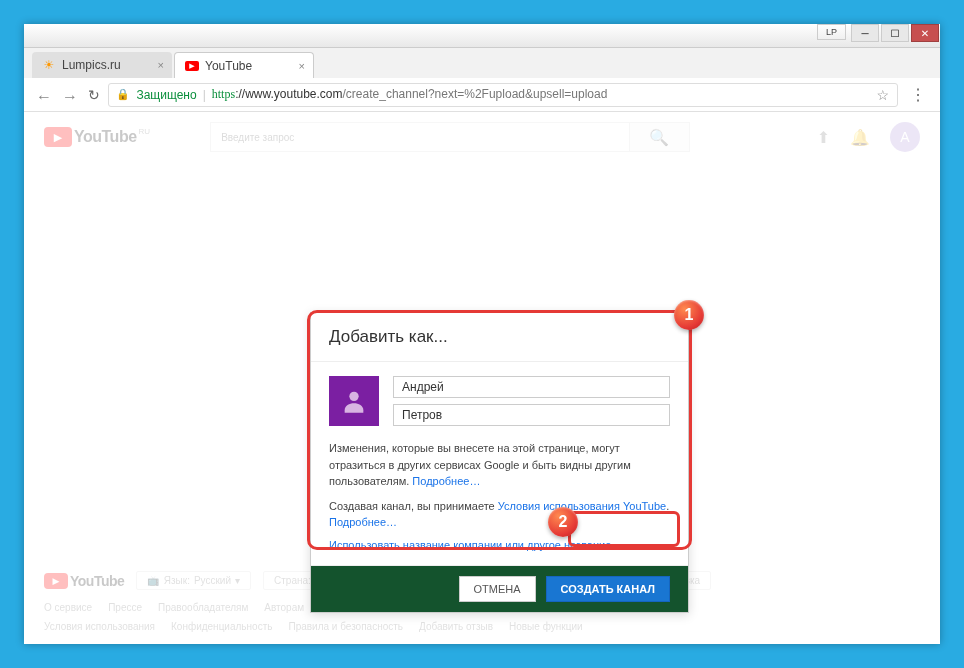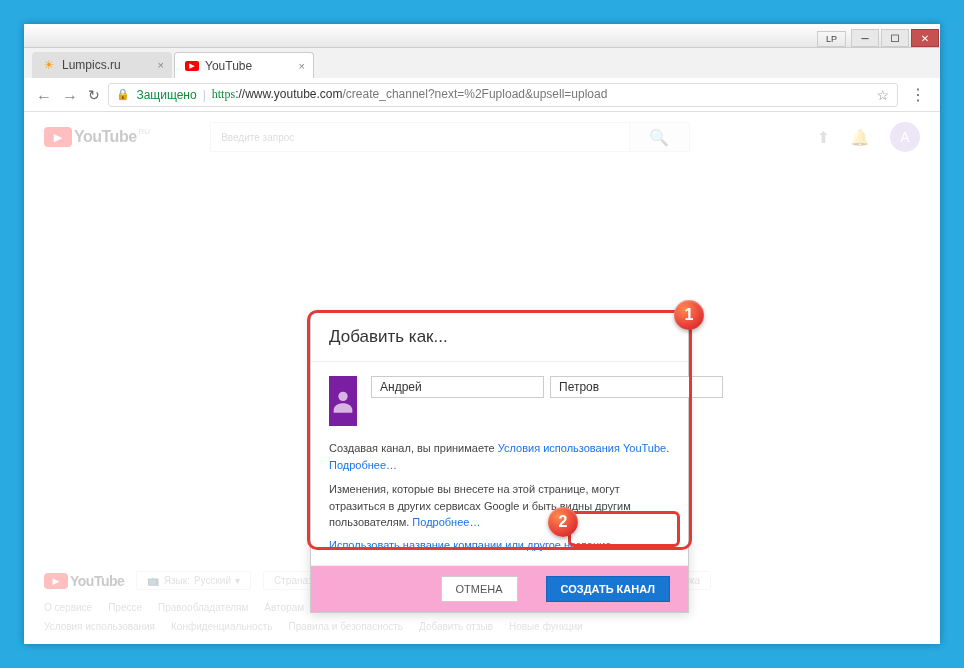--- a/index.html
+++ b/index.html
@@ -1,20 +1,20 @@
 <!DOCTYPE html>
 <html><head>
   <meta charset="utf-8">
   <style>
     * { margin: 0; padding: 0; box-sizing: border-box; font-family: Arial, sans-serif; }
     body { width: 964px; height: 668px; background: #29abe2; position: relative; overflow: hidden; }
     
     .window-frame { position: absolute; top: 24px; left: 24px; right: 24px; bottom: 24px; background: #fff; box-shadow: 0 0 8px rgba(0,0,0,0.3); display: flex; flex-direction: column; }
     
-    .titlebar { height: 24px; background: linear-gradient(#fff, #e8e8e8); display: flex; align-items: flex-end; justify-content: flex-end; border-bottom: 1px solid #ccc; }
+    .titlebar { height: 24px; background: linear-gradient(#fff, #e8e8e8); display: flex; align-items: flex-start; justify-content: flex-end; border-bottom: 1px solid #ccc; }
     .titlebar-user { font-size: 9px; color: #444; padding: 2px 8px; border: 1px solid #ccc; margin-right: 4px; }
     .titlebar-btn { width: 28px; height: 18px; display: flex; align-items: center; justify-content: center; font-size: 10px; margin: 0 1px; }
     .titlebar-btn.min { background: #e8e8e8; border: 1px solid #ccc; }
     .titlebar-btn.max { background: #e8e8e8; border: 1px solid #ccc; }
     .titlebar-btn.close { background: #c75050; color: #fff; border: 1px solid #a04040; }
     
     .tabs-row { height: 30px; background: #f2f2f2; display: flex; align-items: flex-end; padding-left: 8px; }
     .tab { height: 26px; padding: 0 30px 0 10px; display: flex; align-items: center; gap: 6px; font-size: 12px; color: #444; border-top-left-radius: 4px; border-top-right-radius: 4px; position: relative; margin-right: 2px; min-width: 140px; }
     .tab.inactive { background: #e0e0e0; }
     .tab.active { background: #fff; border: 1px solid #ccc; border-bottom: none; }
@@ -53,26 +53,26 @@
     .avatar-circle { width: 30px; height: 30px; border-radius: 50%; background: #b39ddb; color: #fff; display: flex; align-items: center; justify-content: center; font-size: 14px; }
     
     .dialog-highlight { position: absolute; top: 198px; left: 283px; width: 385px; height: 240px; border: 3px solid #e53935; border-radius: 10px; z-index: 3; pointer-events: none; }
     
     .dialog { position: absolute; top: 200px; left: 286px; width: 379px; background: #fff; border: 1px solid #ccc; z-index: 2; box-shadow: 0 2px 10px rgba(0,0,0,0.15); }
     .dialog-header { padding: 14px 18px; font-size: 17px; color: #333; border-bottom: 1px solid #eee; }
     .dialog-body { padding: 14px 18px; }
     .profile-row { display: flex; gap: 14px; margin-bottom: 14px; }
     .profile-pic { width: 50px; height: 50px; background: #7b1fa2; display: flex; align-items: center; justify-content: center; }
     .profile-silhouette { width: 28px; height: 28px; color: #d8b4e2; }
-    .name-inputs { flex: 1; display: flex; flex-direction: row; gap: 6px; }
+    .name-inputs { flex: 1; display: flex; flex-direction: column; gap: 6px; }
     .name-inputs input { height: 22px; border: 1px solid #ccc; padding: 0 8px; font-size: 12px; color: #333; }
     .dialog-text { font-size: 11px; line-height: 1.5; color: #444; margin-bottom: 8px; }
     .dialog-text a { color: #1a73e8; text-decoration: none; }
     .dialog-link { font-size: 11px; color: #1a73e8; text-decoration: none; display: block; margin-top: 4px; }
-    .dialog-footer { padding: 10px 18px; border-top: 1px solid #eee; display: flex; justify-content: flex-end; gap: 28px; background: #f9a8d4; }
+    .dialog-footer { padding: 10px 18px; border-top: 1px solid #eee; display: flex; justify-content: flex-end; gap: 10px; background: #14532d; }
     .btn-cancel { height: 26px; padding: 0 14px; background: #fff; border: 1px solid #ccc; font-size: 11px; color: #555; cursor: pointer; }
     .btn-create { height: 26px; padding: 0 14px; background: #1976d2; border: 1px solid #1565c0; color: #fff; font-size: 11px; font-weight: bold; cursor: pointer; }
     
     .btn-highlight { position: absolute; top: 399px; left: 544px; width: 112px; height: 36px; border: 3px solid #e53935; border-radius: 6px; z-index: 4; pointer-events: none; }
     
     .num-badge { position: absolute; width: 30px; height: 30px; border-radius: 50%; background: radial-gradient(circle at 35% 30%, #ff8a50, #e53935 65%, #b71c1c); color: #fff; font-weight: bold; font-size: 16px; display: flex; align-items: center; justify-content: center; z-index: 5; box-shadow: 0 2px 4px rgba(0,0,0,0.3), inset 0 1px 2px rgba(255,255,255,0.4); }
     .badge-1 { top: 188px; left: 650px; }
     .badge-2 { top: 395px; left: 524px; }
     
     .yt-footer { position: absolute; bottom: 0; left: 0; right: 0; padding: 12px 20px; background: #fff; font-size: 10px; color: #888; }
@@ -159,25 +159,25 @@
               <circle cx="12" cy="8" r="4"></circle>
                 <path d="M4 20c0-4 4-6 8-6s8 2 8 6v2H4z"></path>
             </svg>
           </div>
           <div class="name-inputs">
             <input type="text" value="Андрей" style="">
             <input type="text" value="Петров" style="">
           </div>
         </div>
         <div class="dialog-text">
+          <span>Изменения, которые вы внесете на этой странице, могут отразиться в других сервисах Google и быть видны другим пользователям. </span><a href="#">Подробнее…</a>
+        </div>
+        <div class="dialog-text">
           <span>Создавая канал, вы принимаете </span><a href="#">Условия использования YouTube</a>.
           <a href="#">Подробнее…</a>
-        </div>
-        <div class="dialog-text">
-          <span>Изменения, которые вы внесете на этой странице, могут отразиться в других сервисах Google и быть видны другим пользователям. </span><a href="#">Подробнее…</a>
         </div>
         <a href="#" class="dialog-link">Использовать название компании или другое название</a>
       </div>
       <div class="dialog-footer">
         <button class="btn-cancel">ОТМЕНА</button>
         <button class="btn-create">СОЗДАТЬ КАНАЛ</button>
       </div>
     </div>
 
     <div class="dialog-highlight"></div>

